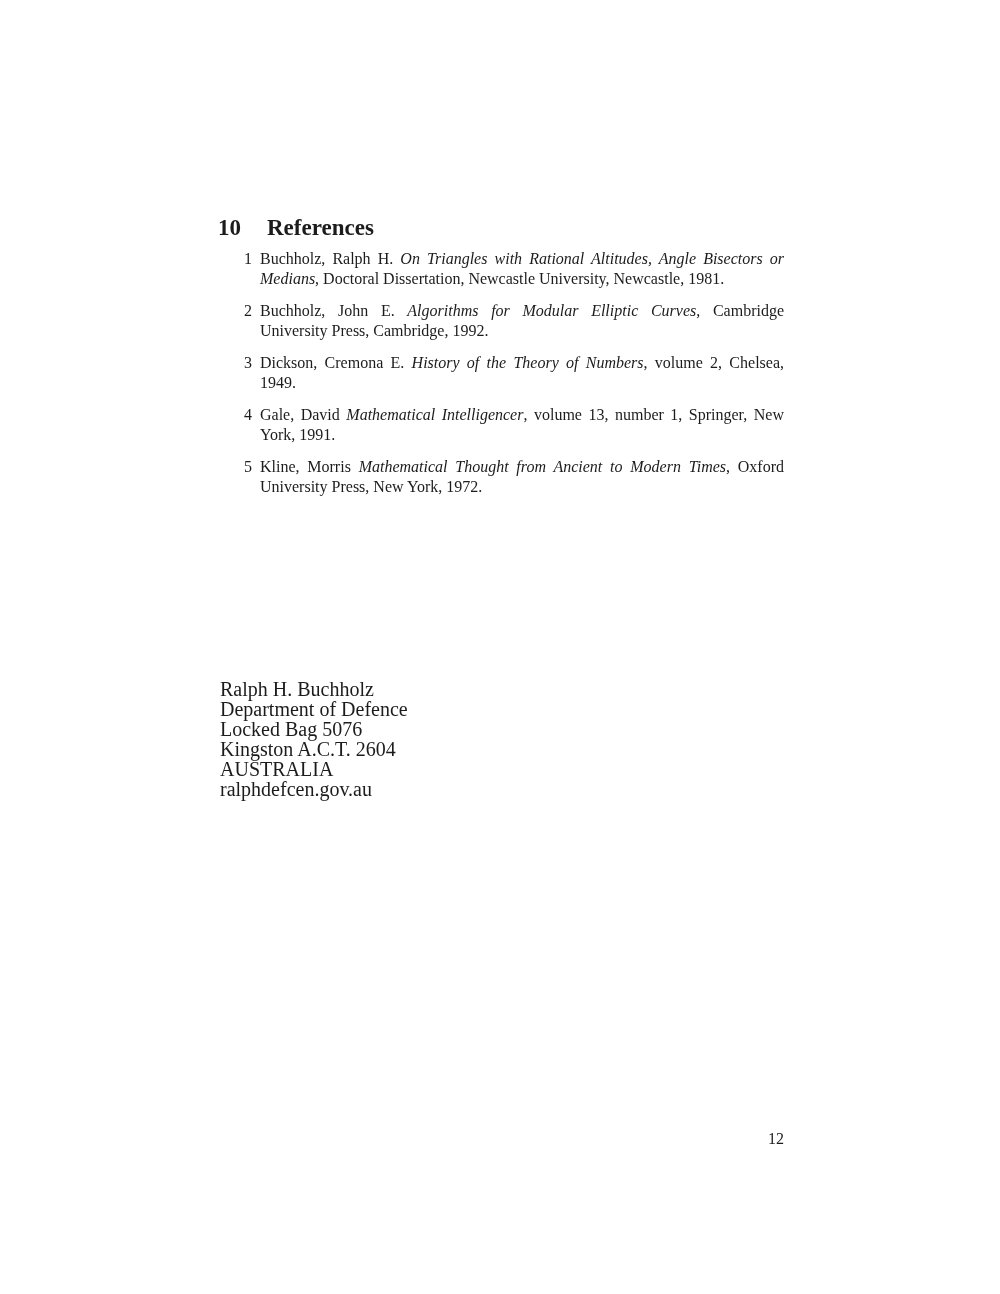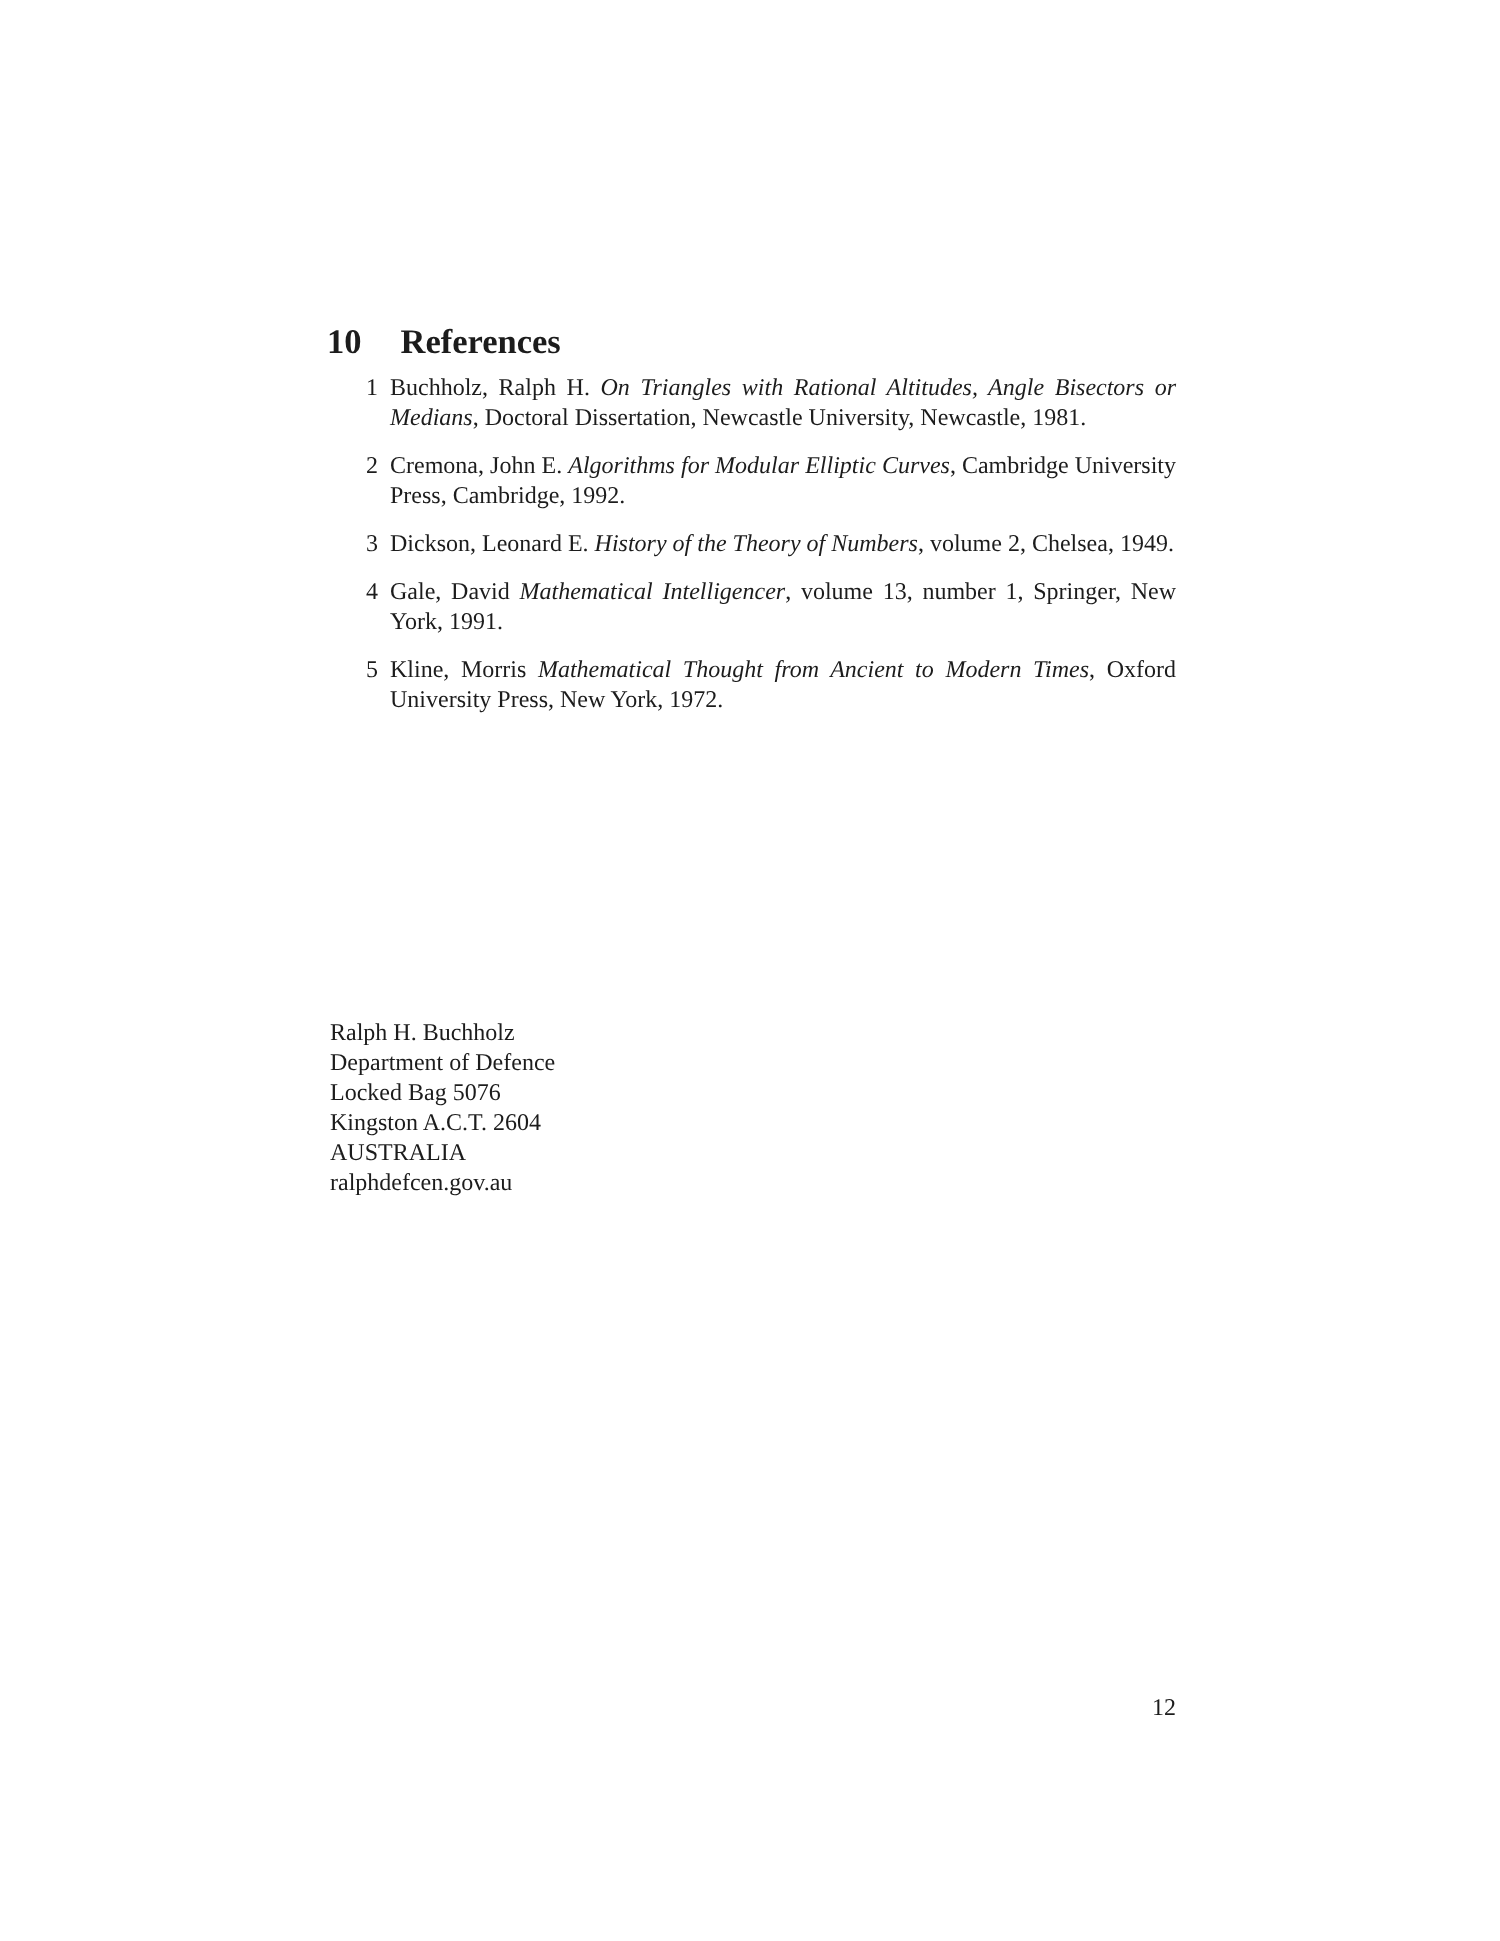--- a/index.html
+++ b/index.html
@@ -36,21 +36,21 @@
     margin: 0 0 12px 0;
     font-size: 16px;
     line-height: 20px;
   }
   .ref-num { flex: none; width: 34px; text-align: right; }
   .ref-body { flex: 1; margin-left: 8px; text-align: justify; }
   .ref-title { font-style: italic; }
   .addr {
     position: absolute;
     left: 220px;
-    font-size: 16px;
+    font-size: 20px;
     line-height: 20px;
   }
   .addr-1 { top: 679px; }
   .addr-2 { top: 851px; }
   .addr div { white-space: nowrap; }
   .page-num {
     position: absolute;
     left: 218px;
     top: 1129px;
     width: 566px;
@@ -68,25 +68,25 @@
     <span class="section-number">10</span><span>References</span>
   </h1>
 
   <ol class="ref-list">
     <li class="ref-item">
       <span class="ref-num">1</span>
       <span class="ref-body"><span>Buchholz, Ralph H. </span><span class="ref-title">On Triangles with Rational Altitudes, Angle Bisectors or Medians</span><span>, Doctoral Dissertation, Newcastle University, Newcastle, 1981.</span></span>
     </li>
     <li class="ref-item">
       <span class="ref-num">2</span>
-      <span class="ref-body"><span>Cremona, John E. </span><span class="ref-title">Algorithms for Modular Elliptic Curves</span><span>, Cambridge University Press, Cambridge, 1992.</span></span>
+      <span class="ref-body"><span>Buchholz, John E. </span><span class="ref-title">Algorithms for Modular Elliptic Curves</span><span>, Cambridge University Press, Cambridge, 1992.</span></span>
     </li>
     <li class="ref-item">
       <span class="ref-num">3</span>
-      <span class="ref-body"><span>Dickson, Leonard E. </span><span class="ref-title">History of the Theory of Numbers</span><span>, volume 2, Chelsea, 1949.</span></span>
+      <span class="ref-body"><span>Dickson, Cremona E. </span><span class="ref-title">History of the Theory of Numbers</span><span>, volume 2, Chelsea, 1949.</span></span>
     </li>
     <li class="ref-item">
       <span class="ref-num">4</span>
       <span class="ref-body"><span>Gale, David </span><span class="ref-title">Mathematical Intelligencer</span><span>, volume 13, number 1, Springer, New York, 1991.</span></span>
     </li>
     <li class="ref-item">
       <span class="ref-num">5</span>
       <span class="ref-body"><span>Kline, Morris </span><span class="ref-title">Mathematical Thought from Ancient to Modern Times</span><span>, Ox­ford University Press, New York, 1972.</span></span>
     </li>
   </ol>

